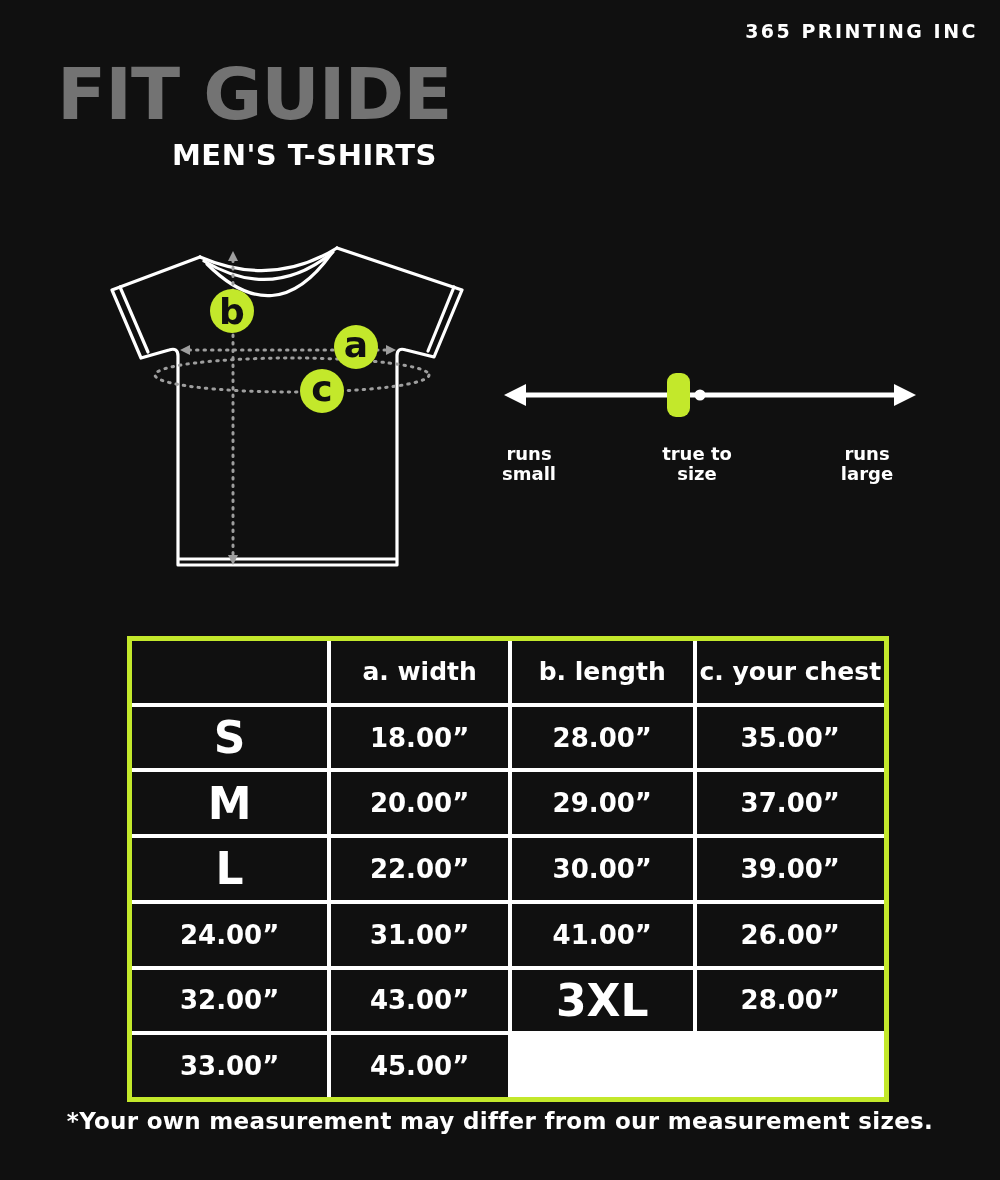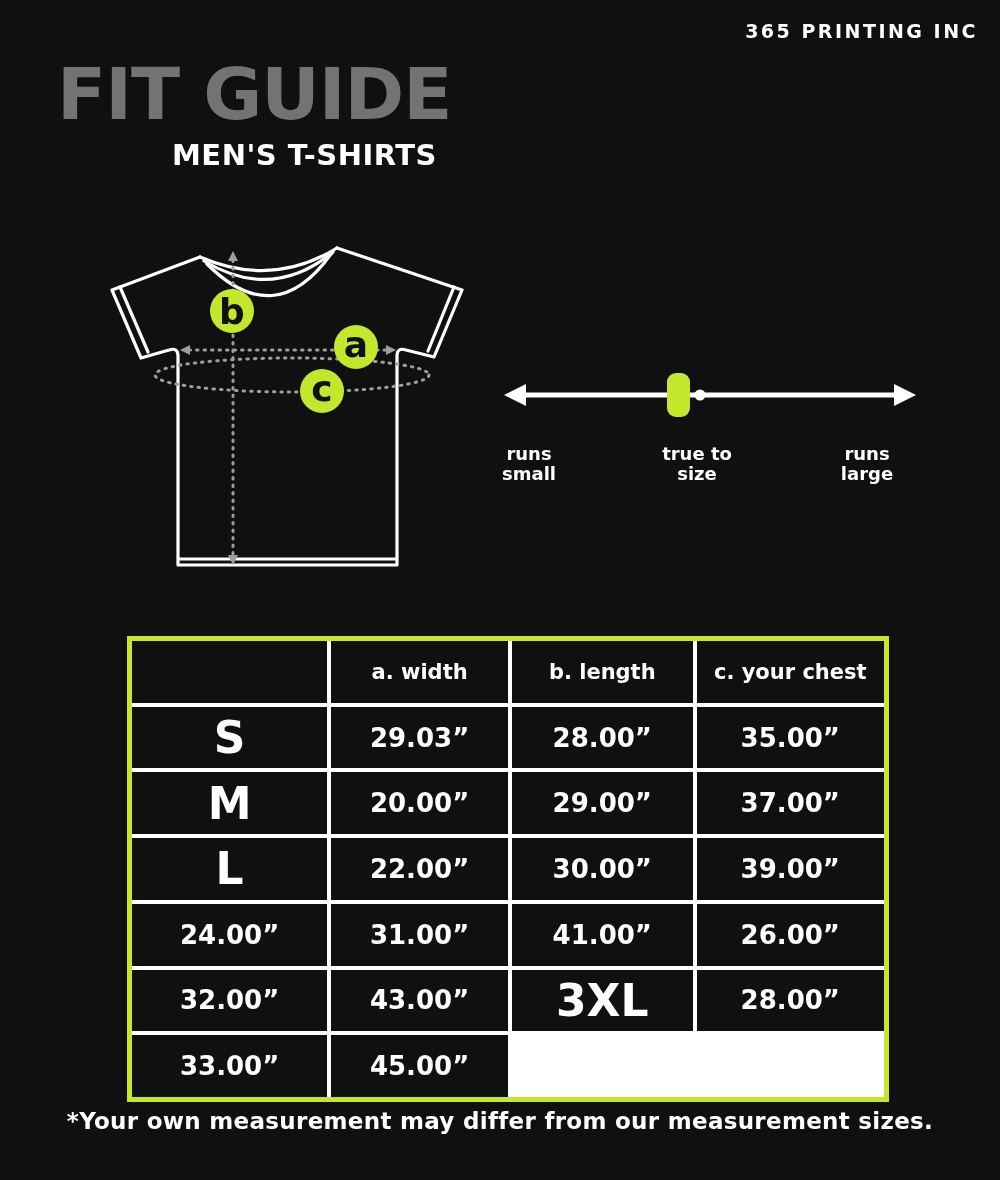--- a/index.html
+++ b/index.html
@@ -44,21 +44,21 @@
   .grid{
     display:grid;width:100%;height:100%;
     grid-template-columns:200fr 181fr 185fr 192fr;
     grid-template-rows:repeat(7,1fr);
     gap:4px;background:#ffffff;
   }
   .cell{
     background:#101010;display:flex;align-items:center;justify-content:center;
     color:#ffffff;text-align:center;
   }
-  .cell.head{font-size:21px;}
+  .cell.head{font-size:25px;}
   .cell.size{font-size:44px;}
   .cell.val{font-size:26px;}
   .footnote{
     position:absolute;left:0;top:1108px;width:100%;text-align:center;
     font-size:23px;letter-spacing:0.3px;color:#ffffff;
   }
 </style>
 </head>
 <body>
 
@@ -123,21 +123,21 @@
   </div>
 
   <div class="table-wrap">
     <div class="grid">
       <div class="cell head"></div>
       <div class="cell head">a. width</div>
       <div class="cell head">b. length</div>
       <div class="cell head">c. your chest</div>
 
       <div class="cell size">S</div>
-      <div class="cell val">29.03”</div>
+      <div class="cell val">18.00”</div>
       <div class="cell val">28.00”</div>
       <div class="cell val">35.00”</div>
 
       <div class="cell size">M</div>
       <div class="cell val">20.00”</div>
       <div class="cell val">29.00”</div>
       <div class="cell val">37.00”</div>
 
       <div class="cell size">L</div>
       <div class="cell val">22.00”</div>

